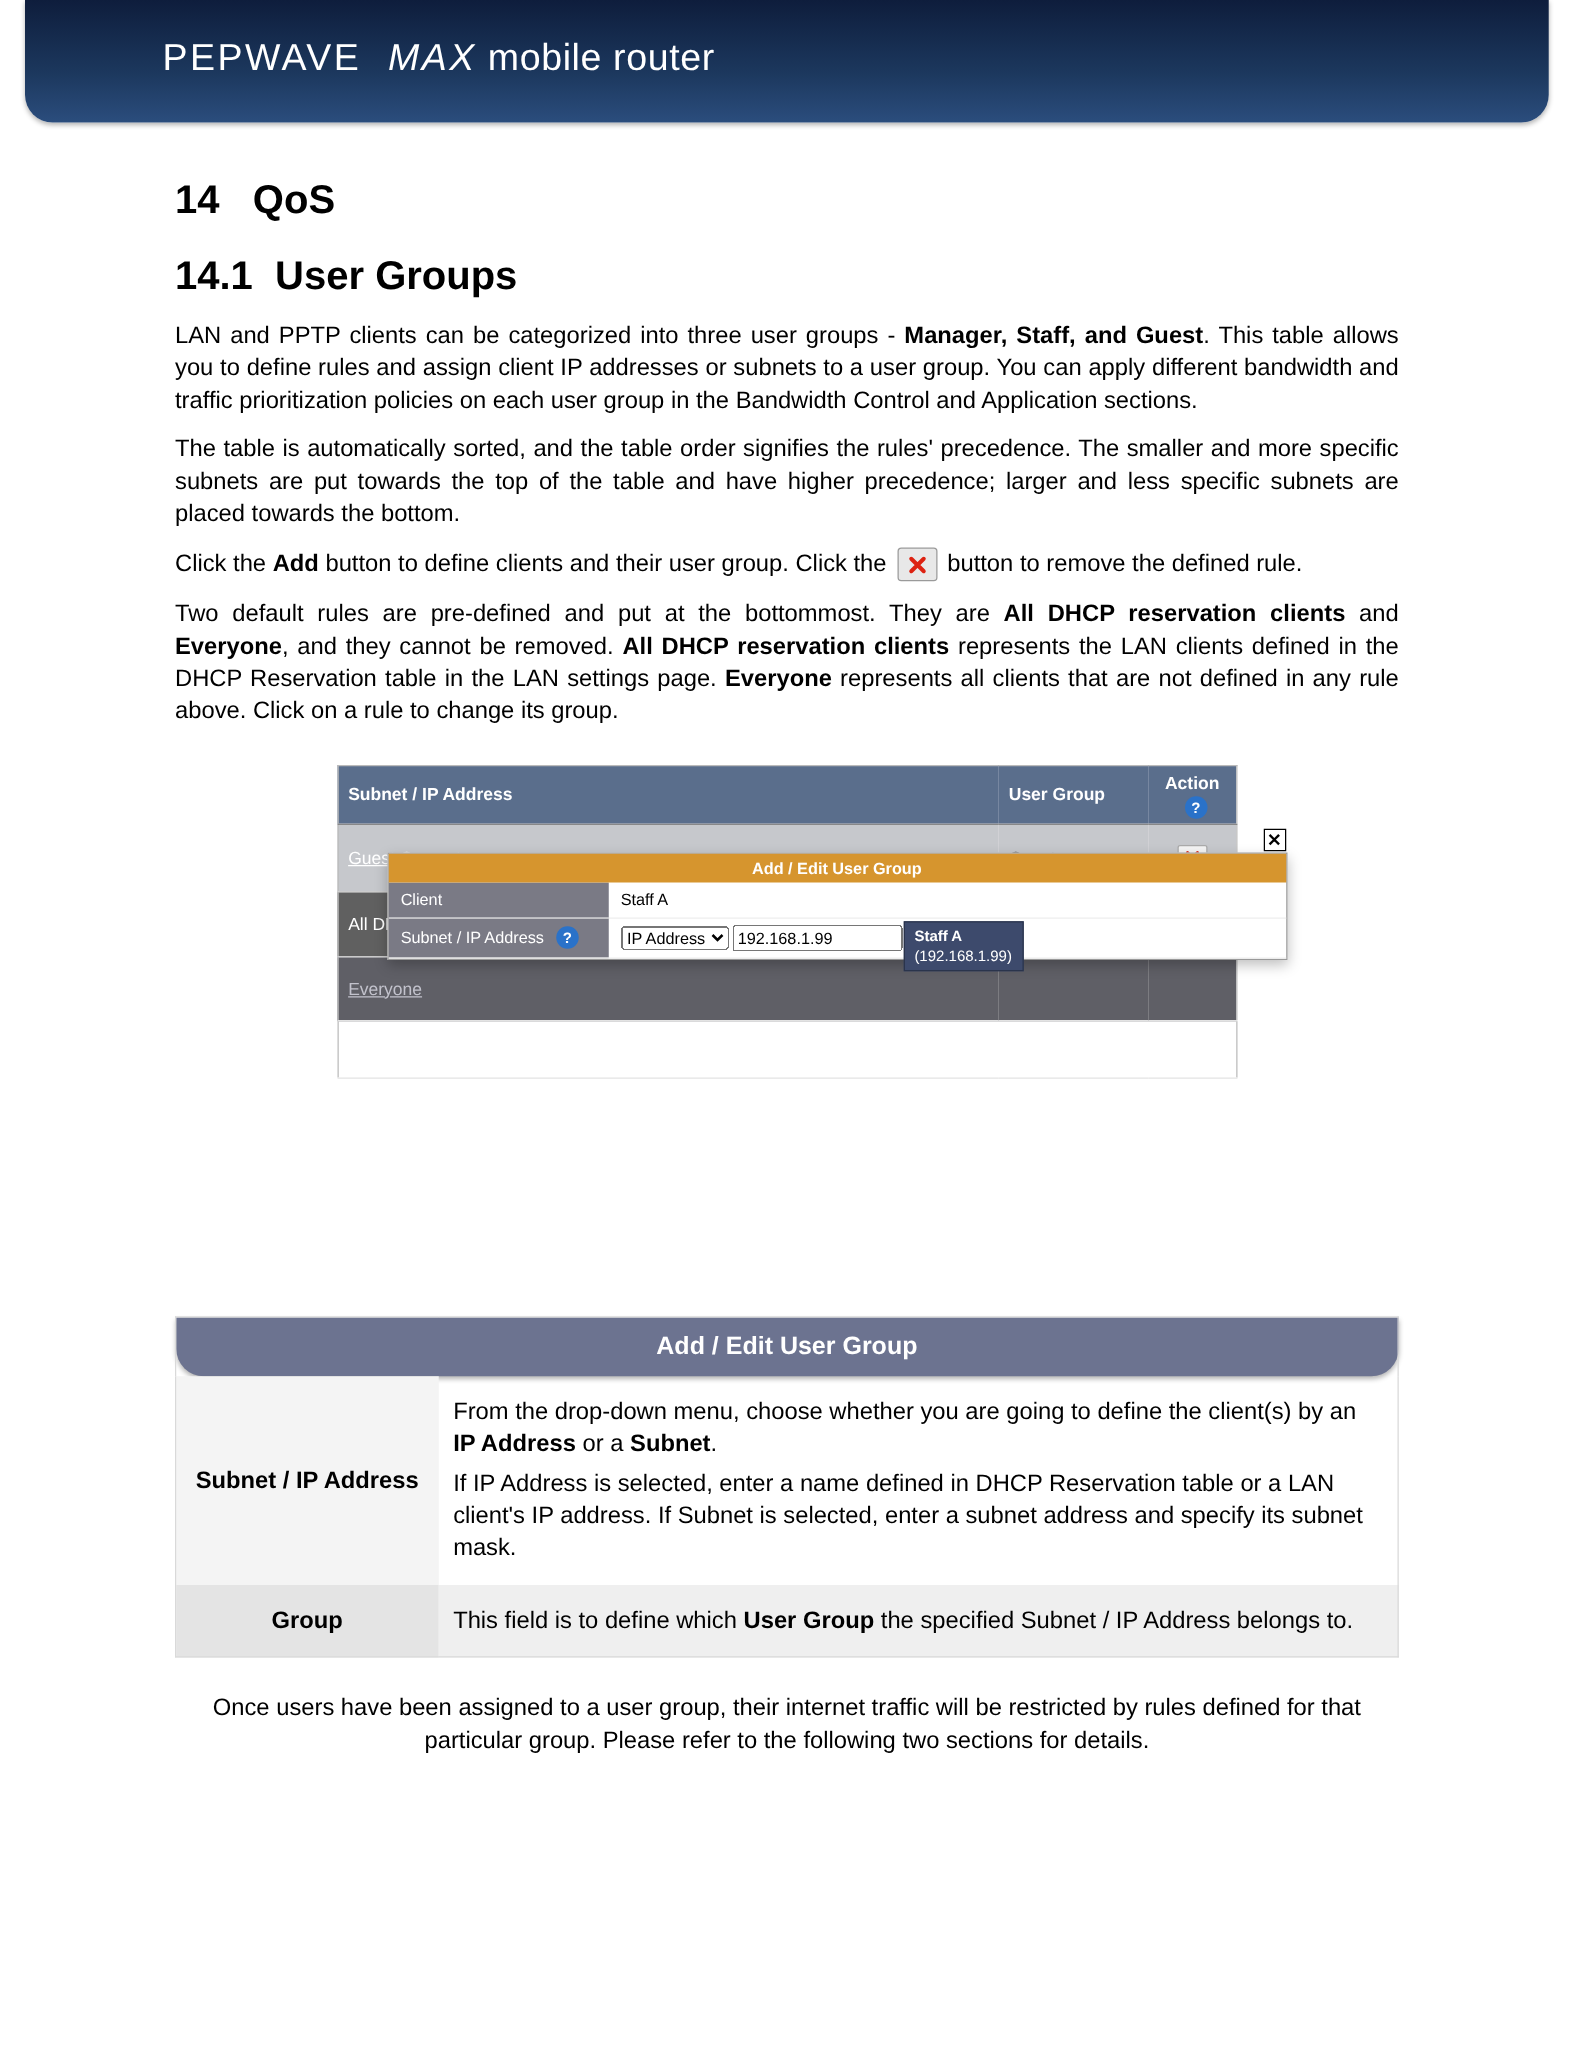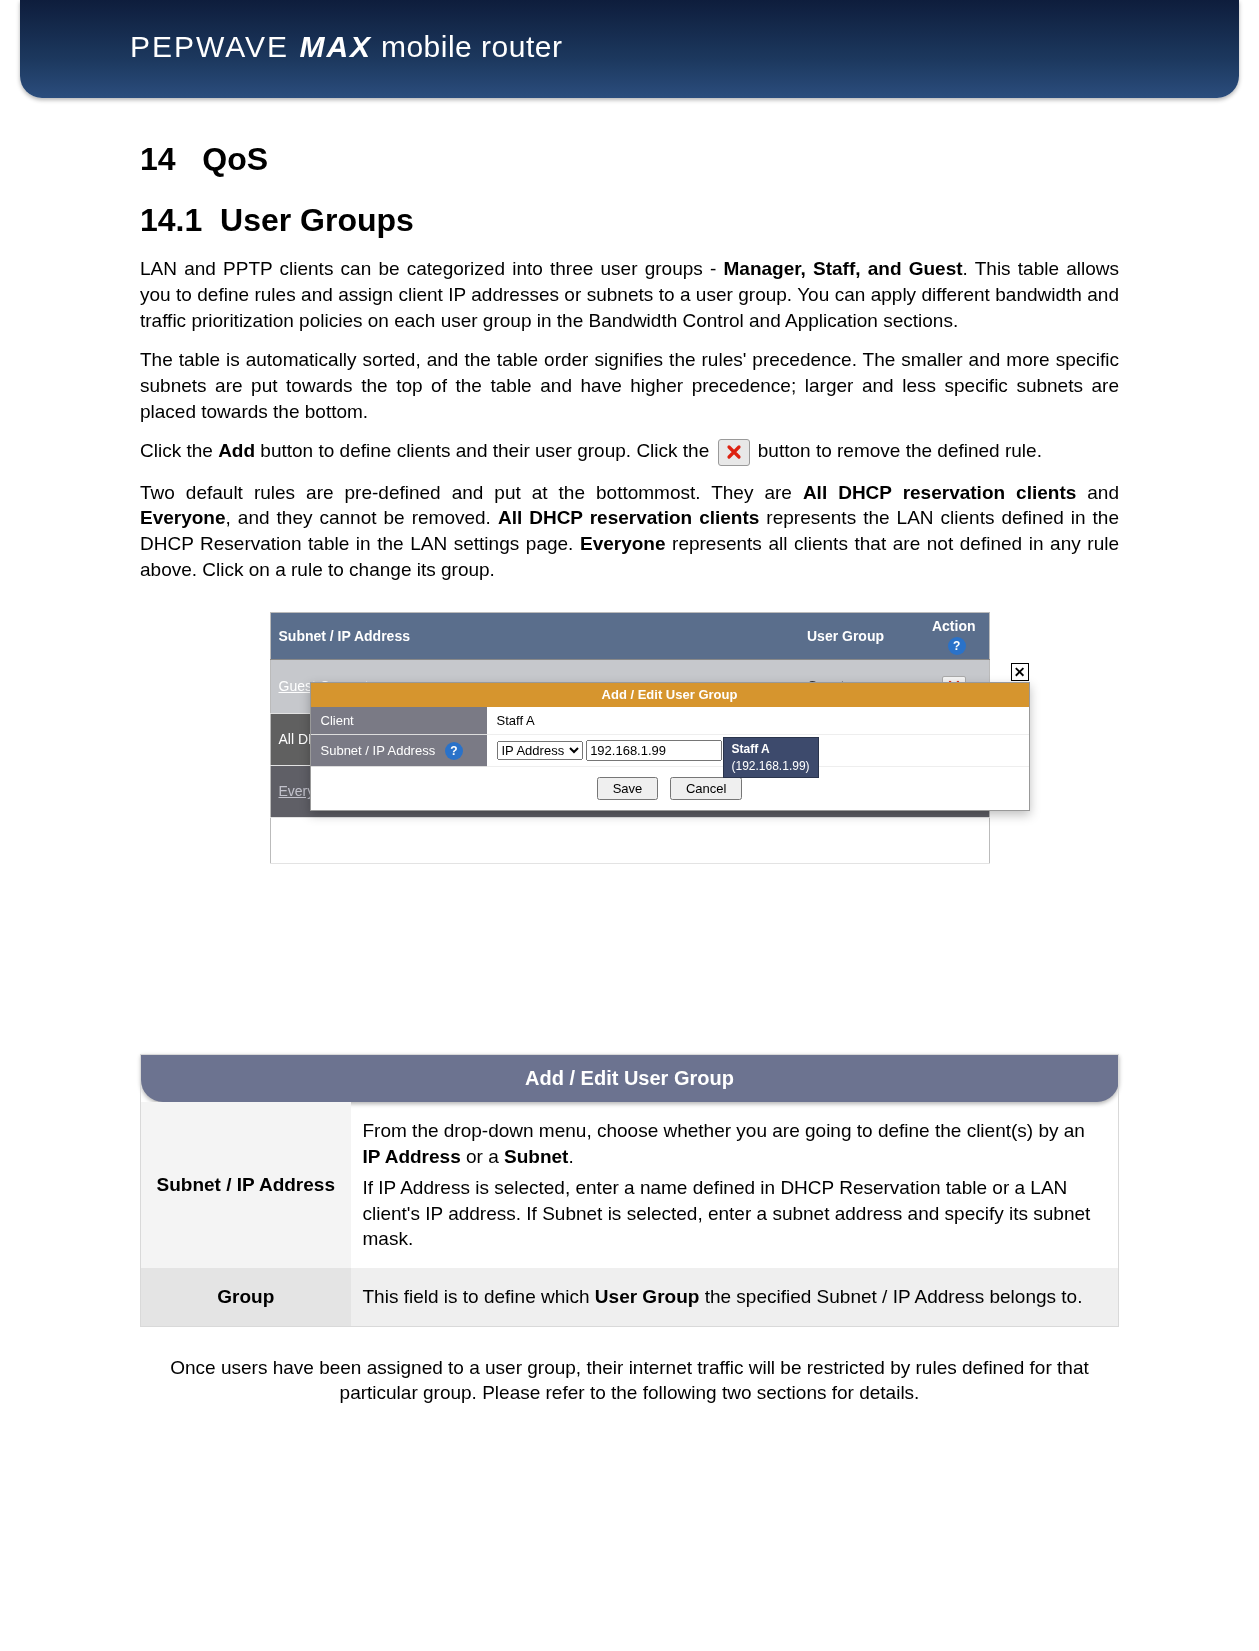--- a/index.html
+++ b/index.html
@@ -30,21 +30,21 @@
     font-weight: 700;
     letter-spacing: 0.5px;
   }
   .header .sub {
     margin: 0;
     font-size: 30px;
     font-weight: 300;
     letter-spacing: 0.5px;
   }
   .header .sub .brand { letter-spacing: 2px; font-weight: 400; }
-  .header .sub .brand .max { font-style: italic; font-weight: 700; }
+  .header .sub .brand .max { font-style: italic; font-weight: 400; margin-left: 11px; }
 
   .content {
     padding: 30px 140px 300px;
     font-size: 19px;
     line-height: 1.35;
   }
   .h-chap { font-size: 32px; font-weight: 700; margin: 10px 0 18px; }
   .h-sec { font-size: 32px; font-weight: 700; margin: 10px 0 14px; }
   .para { text-align: justify; margin: 4px 0 14px; }
   .para .b { font-weight: 700; }
@@ -241,24 +241,20 @@
                 </select>
                 <input type="text" size="14" value="192.168.1.99" style="">
                 <div class="tooltip" style="left:236px; top:2px">
                   <div style="font-weight:700">Staff A</div>
                   <div>(192.168.1.99)</div>
                 </div>
               </td>
             </tr>
           </tbody>
             </table>
-          <div class="buttons">
-            <button>Save</button>
-            <button>Cancel</button>
-          </div>
         </div>
       </div>
       <div style="height:150px"></div>
     </div>
 
     <table class="def-table">
       <tbody>
           <tr>
             <th class="header" colspan="2">Add / Edit User Group</th>
           </tr>

